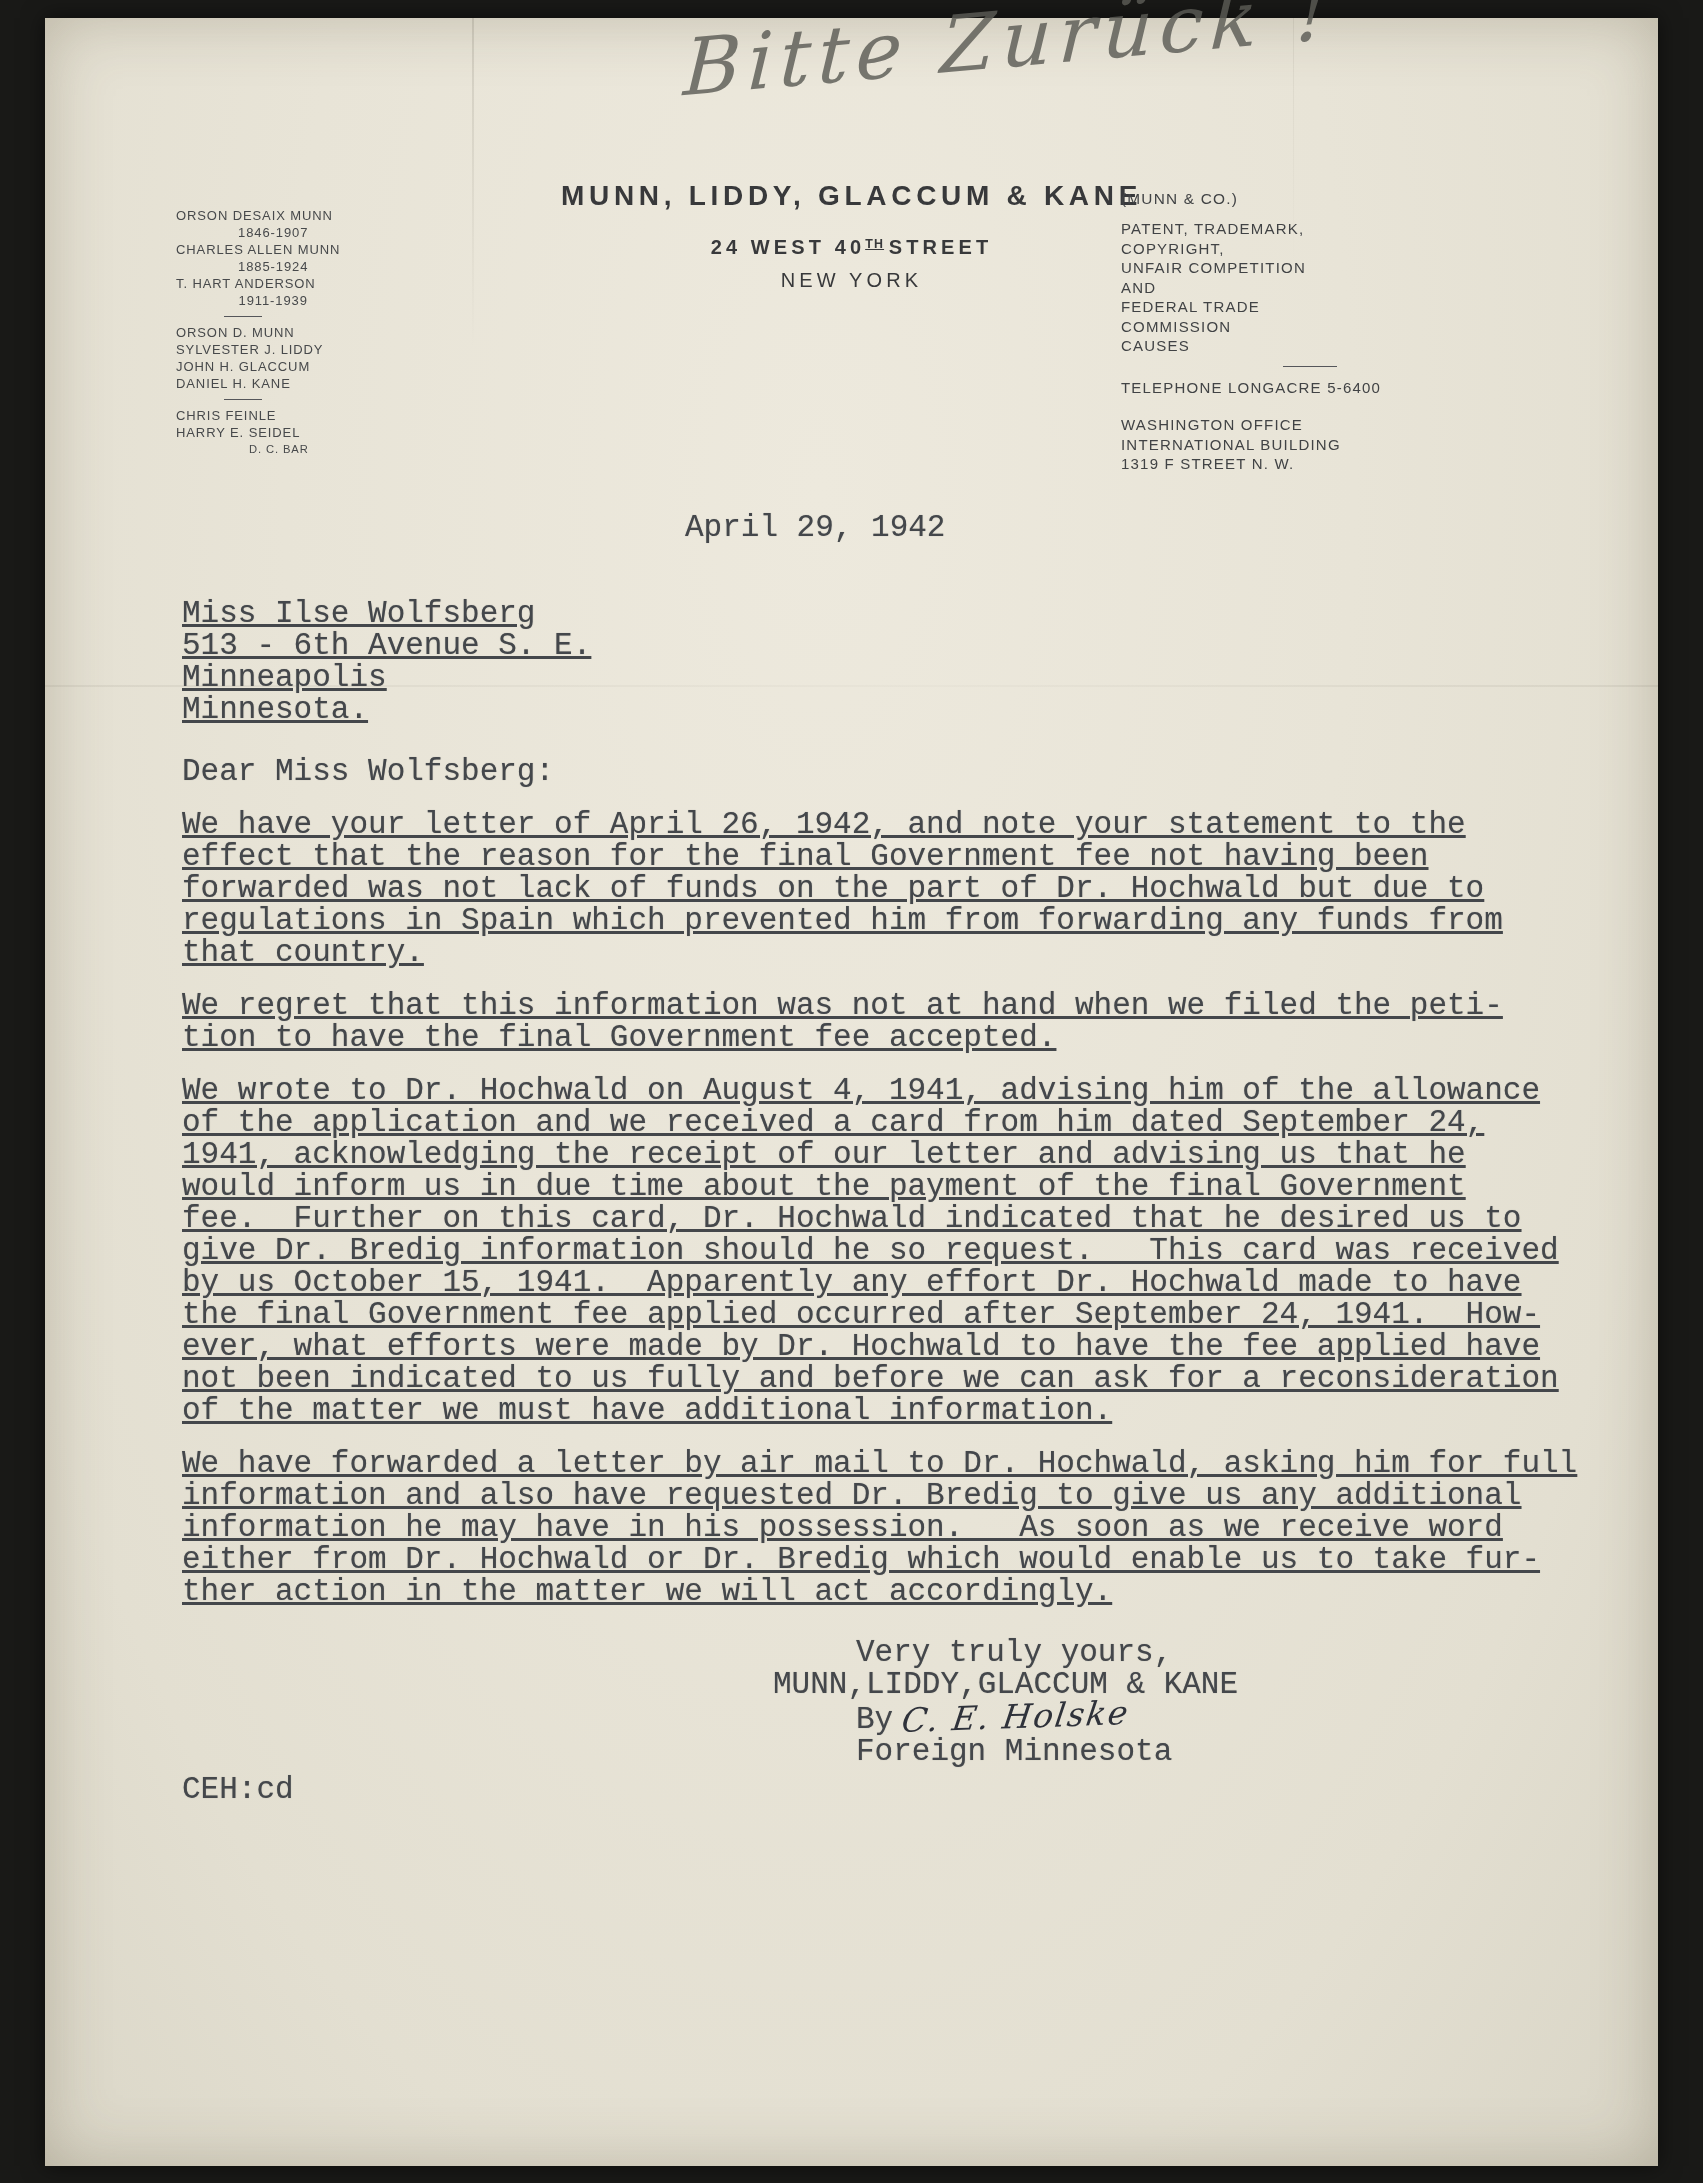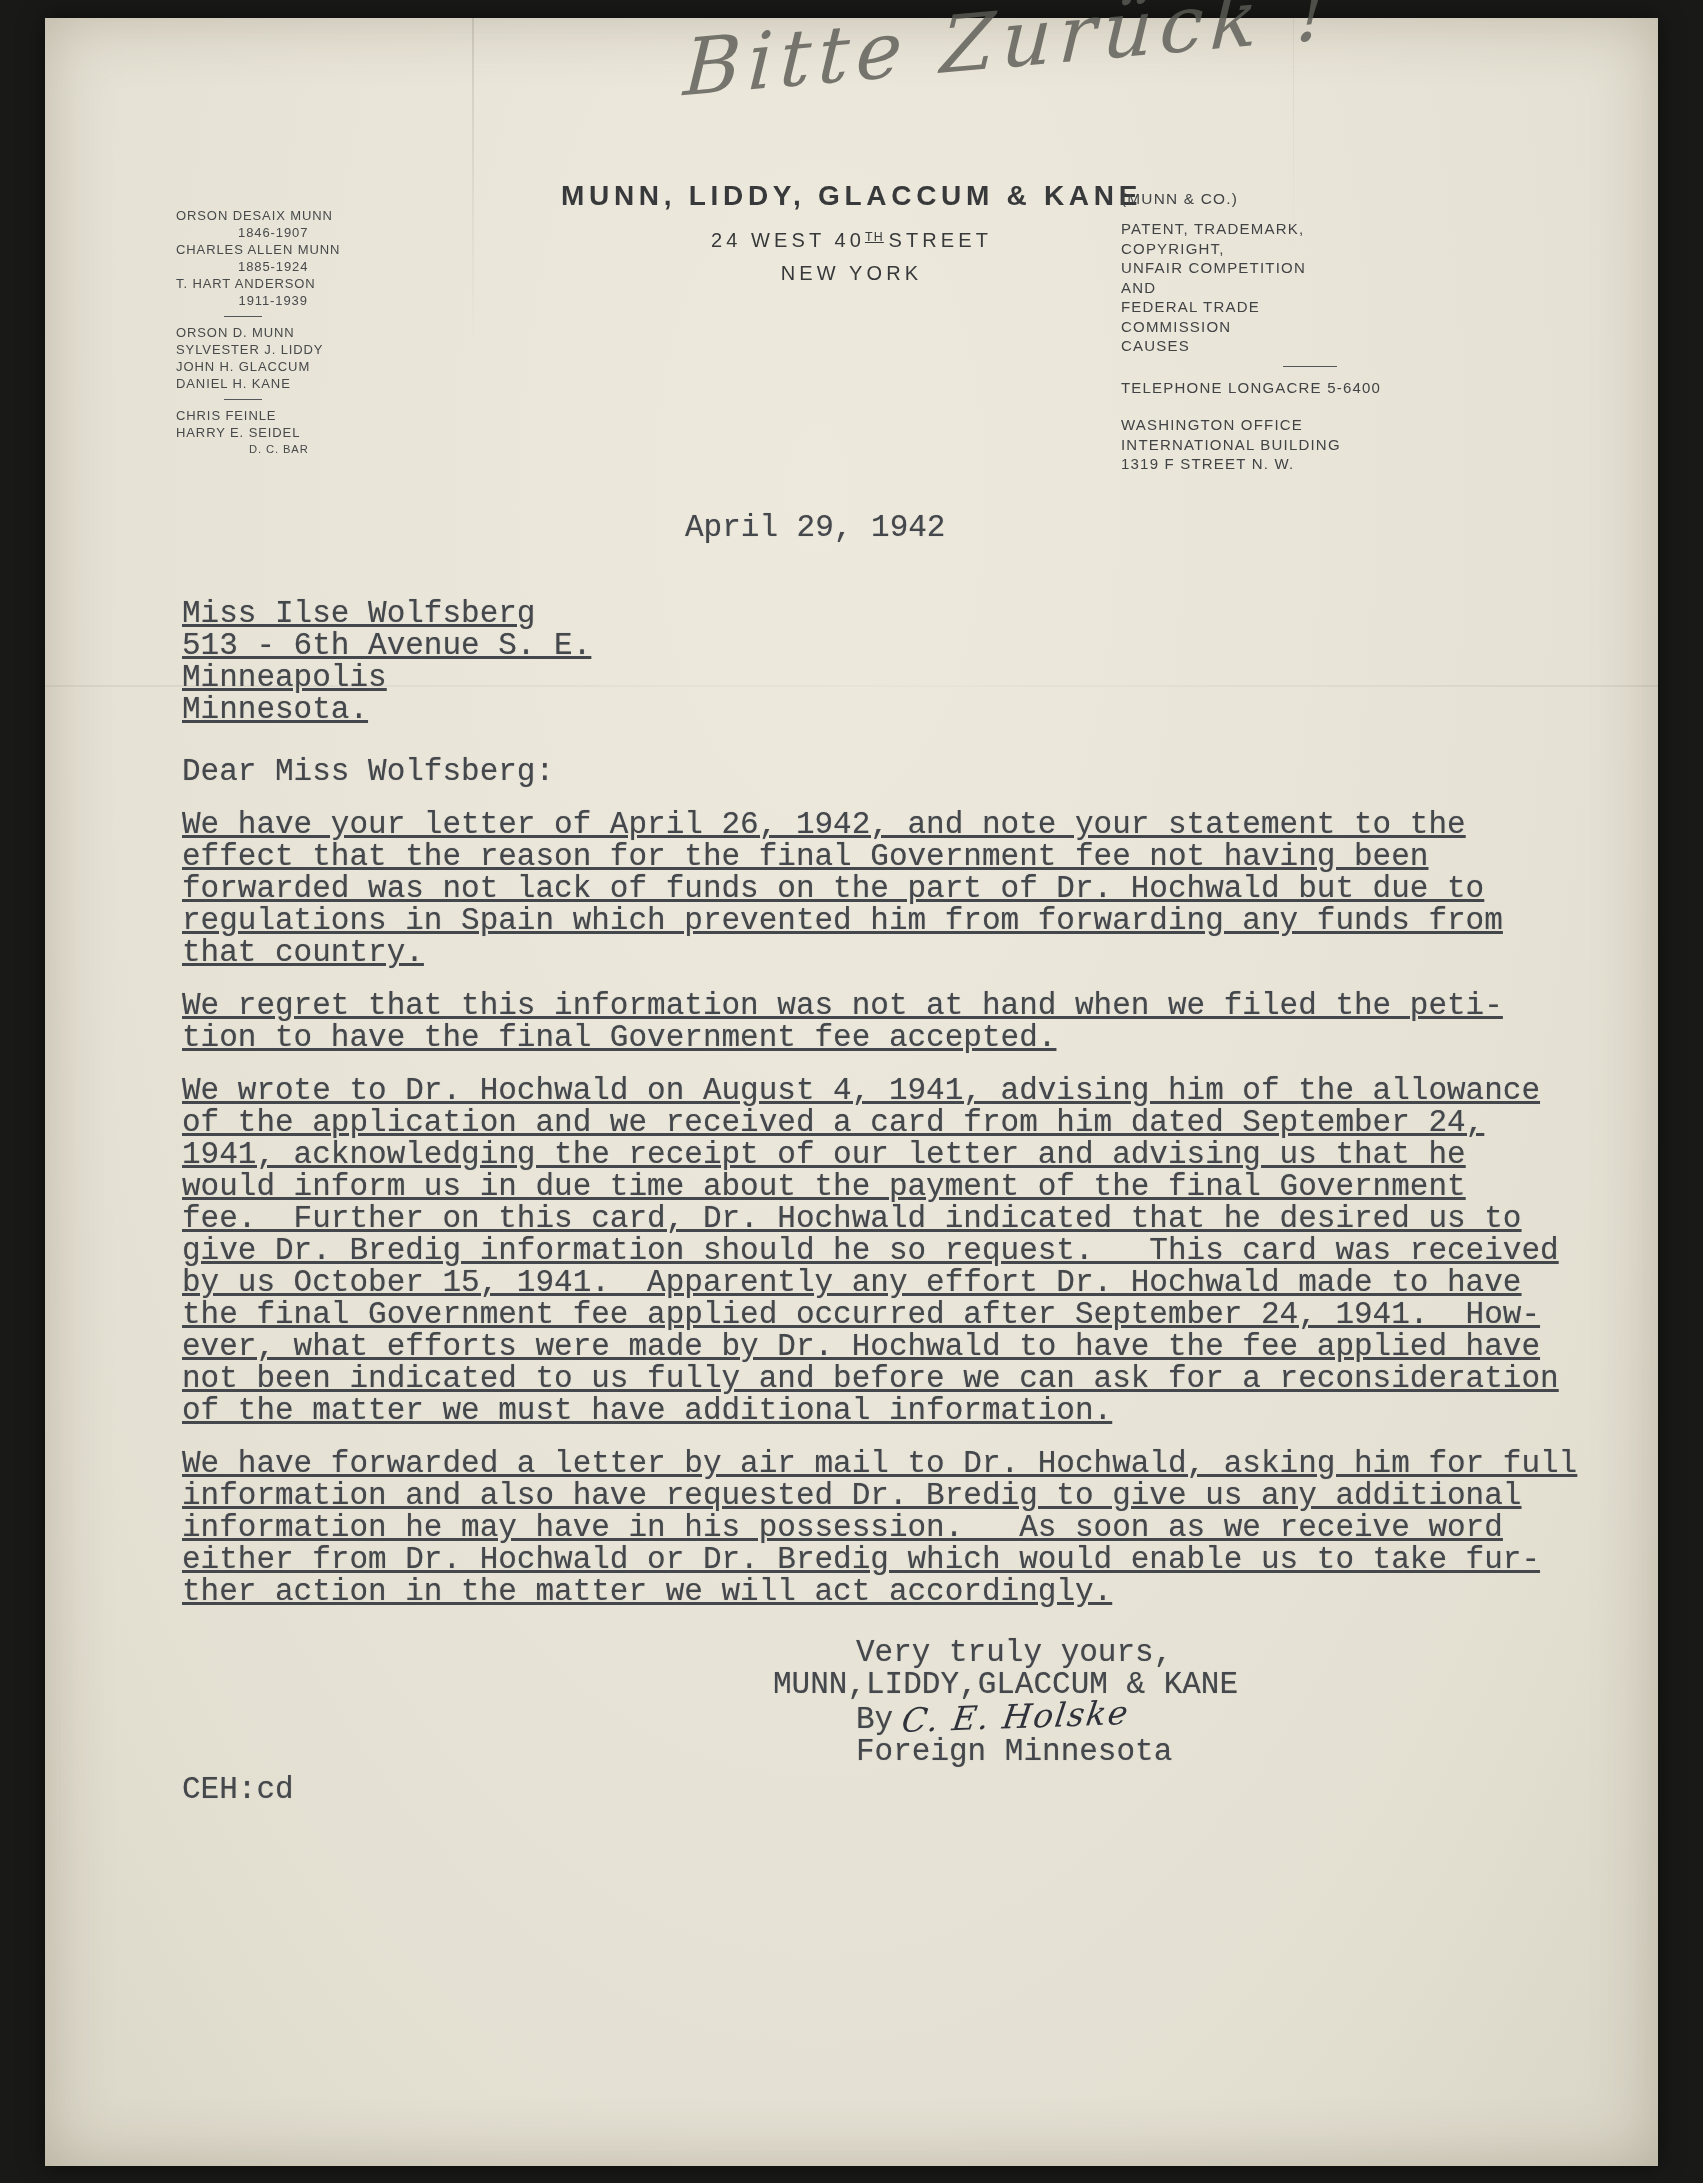--- a/index.html
+++ b/index.html
@@ -34,21 +34,21 @@
     transform-origin:left center;
   }
   .lh-left{position:absolute;left:131px;top:189px;
     font-size:13px;letter-spacing:0.9px;line-height:17px;color:#47494b;}
   .lh-left .date{padding-left:30px;text-align:center;}
   .lh-left .dcbar{padding-left:73px;font-size:11.2px;}
   .lh-sep{width:38px;border-top:1.2px solid #55565a;margin:7px 0 7px 48px;}
   .lh-center{position:absolute;left:0;right:0;top:136px;text-align:center;color:#38393b;}
   .law-offices{font-size:18px;letter-spacing:5.3px;}
   .firm-name{margin-top:26px;font-size:28px;font-weight:bold;letter-spacing:4.7px;}
-  .street{margin-top:17px;font-size:20px;letter-spacing:4.1px;}
+  .street{margin-top:24px;font-size:20px;letter-spacing:4.1px;font-weight:bold;}
   .street .sup{font-size:12.4px;vertical-align:6.5px;text-decoration:underline;letter-spacing:1.2px;}
   .street .post{margin-left:4.7px;}
   .city{margin-top:10px;font-size:20px;letter-spacing:4.1px;}
   .lh-right{position:absolute;left:1076px;top:171px;width:378px;text-align:left;
     font-size:15px;letter-spacing:1.2px;line-height:19.5px;color:#414345;}
   .co-name{font-size:15.4px;margin-bottom:10.6px;}
   .lh-right .rule{width:54px;border-top:1.2px solid #55565a;margin:10.6px auto;}
   .washington{margin-top:18px;}
 
   

